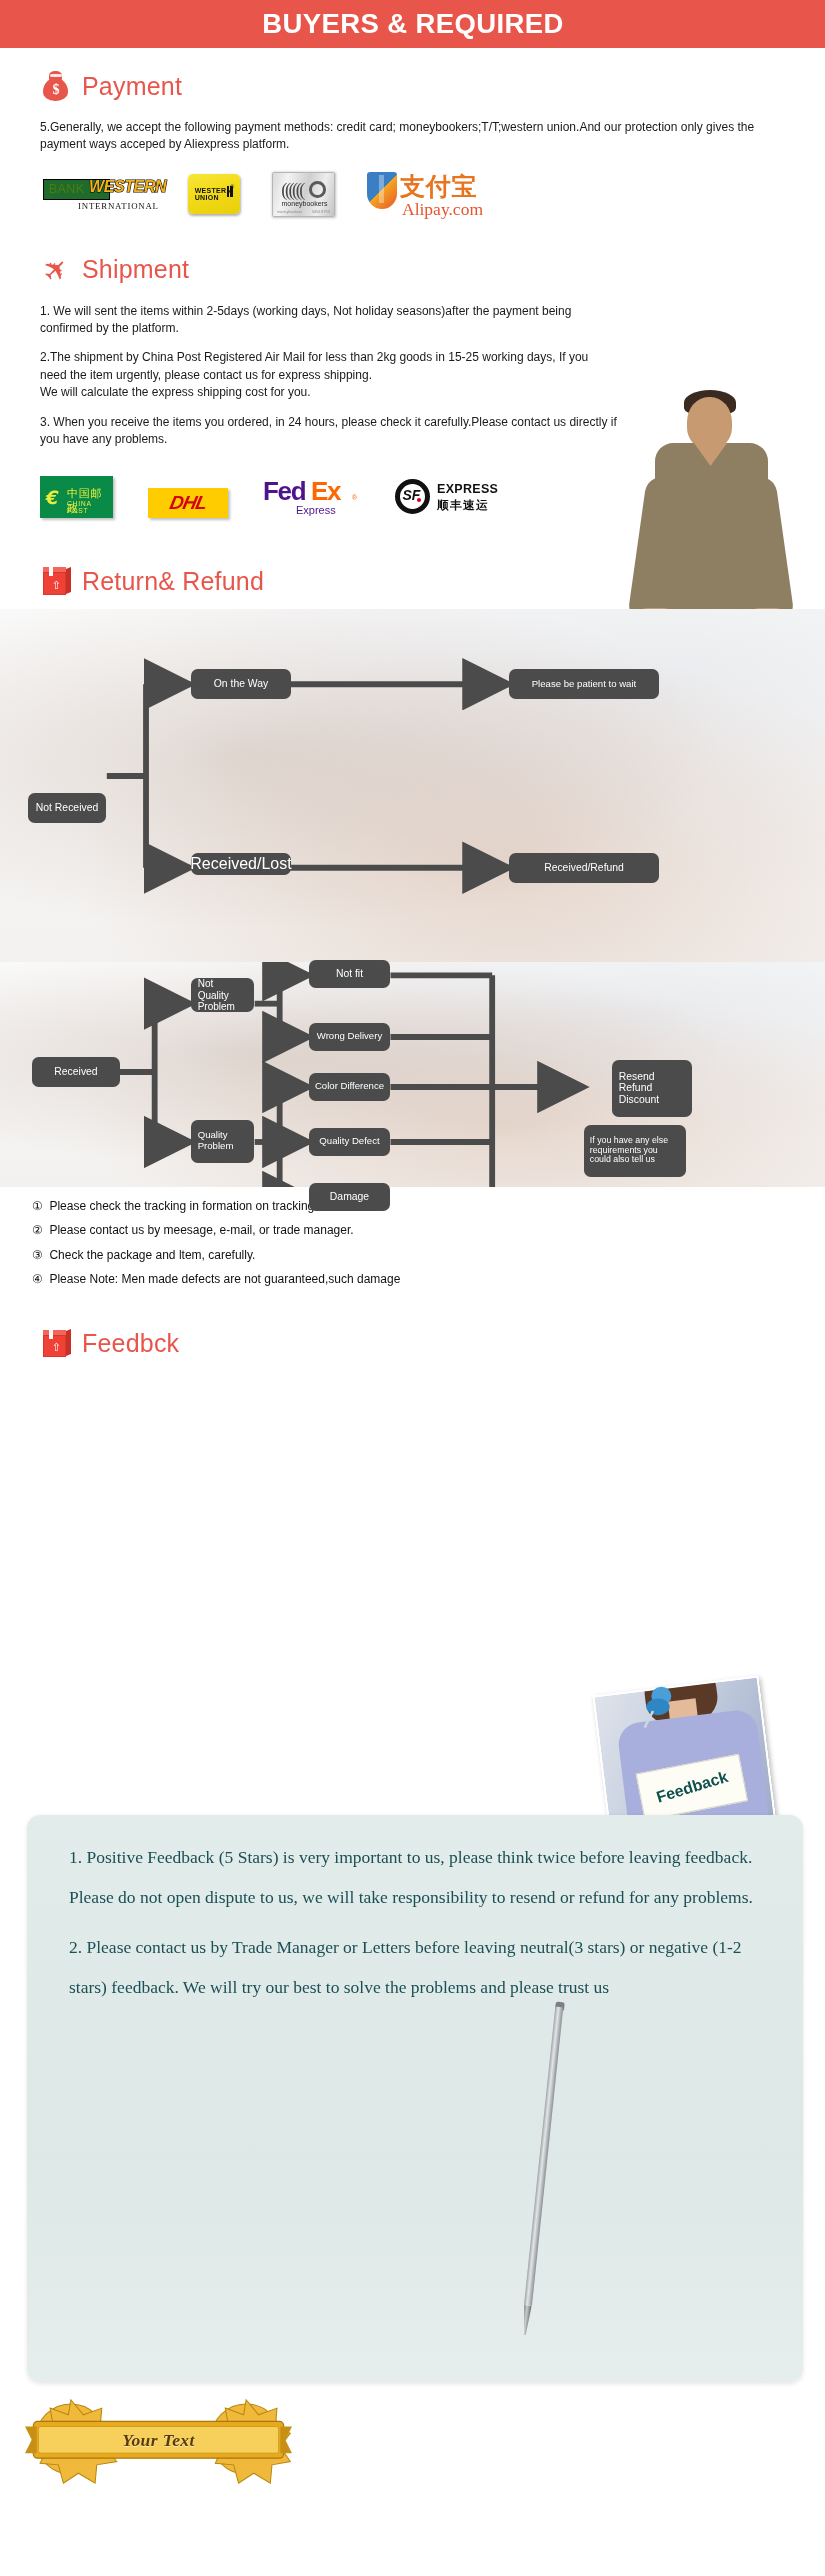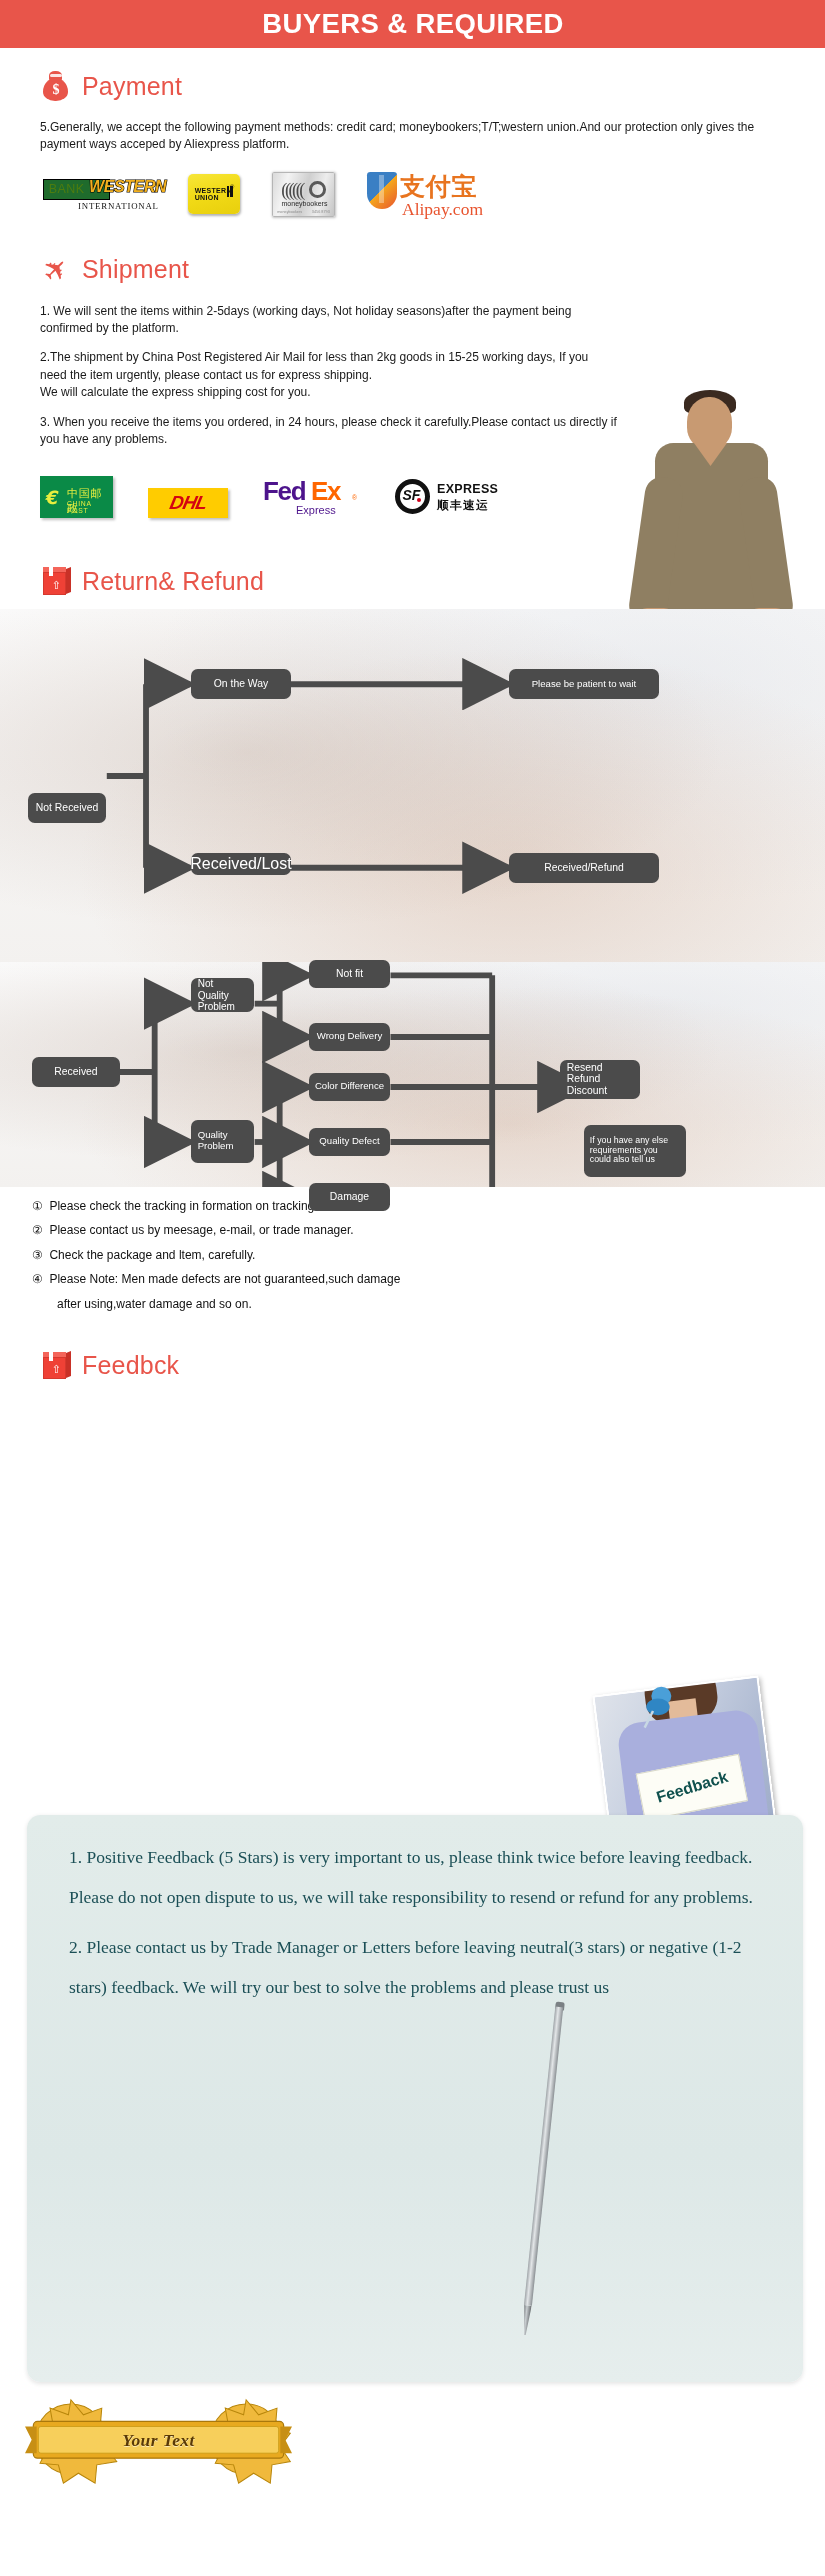--- a/index.html
+++ b/index.html
@@ -626,21 +626,21 @@
   <div class="fbox" style="left:191px; top:16.7px; width:63px; height:34px; font-size:10px; white-space:pre-line; justify-content:flex-start; text-align:left; padding-left:6.7px;">Not
 Quality
 Problem</div>
   <div class="fbox" style="left:191px; top:158px; width:63px; height:43px; font-size:9.6px; white-space:pre-line; justify-content:flex-start; text-align:left; padding-left:6.7px;">Quality
 Problem</div>
   <div class="fbox" style="left:309px; top:-1.7px; width:81px; height:28px; font-size:10.4px;">Not fit</div>
   <div class="fbox" style="left:309px; top:61px; width:81px; height:28px; font-size:9.6px;">Wrong Delivery</div>
   <div class="fbox" style="left:309px; top:111px; width:81px; height:28px; font-size:9.6px;">Color Difference</div>
   <div class="fbox" style="left:309px; top:166px; width:81px; height:28px; font-size:9.6px;">Quality Defect</div>
   <div class="fbox" style="left:309px; top:221px; width:81px; height:28px; font-size:10.4px;">Damage</div>
-  <div class="fbox" style="left:560px; top:98px; width:80px; height:39px; font-size:10.4px; white-space:pre-line; justify-content:flex-start; text-align:left; padding-left:6.7px;">Resend
+  <div class="fbox" style="left:612px; top:98px; width:80px; height:57px; font-size:10.4px; white-space:pre-line; justify-content:flex-start; text-align:left; padding-left:6.7px;">Resend
 Refund
 Discount</div>
   <div class="fbox" style="left:584px; top:163px; width:102px; height:52px; font-size:8.8px; white-space:pre-line; justify-content:flex-start; text-align:left; padding-left:5.8px;">If you have any else
 requirements you
 could also tell us</div>
 </div>
 
 <div style="height:8.3px"></div>
 <div class="num-list">
   <div class="li">
@@ -652,21 +652,20 @@
     <span>Please contact us by meesage, e-mail, or trade manager.</span>
   </div>
   <div class="li">
     <span class="marker">③</span>
     <span>Check the package and ltem, carefully.</span>
   </div>
   <div class="li">
     <span class="marker">④</span>
     <span>Please Note: Men made defects  are not guaranteed,such damage</span>
   </div>
-  <div class="li-sub">after using,water damage and so on.</div>
 </div>
 
 <div style="height:35px"></div>
 <div class="section-head">
   <div class="sec-icon icon-box">
     <div class="bx-top"></div>
       <div class="bx-body"></div>
       <div class="bx-side"></div>
     <div class="bx-flapl"></div>
       <div class="bx-arrow">⇧</div>

